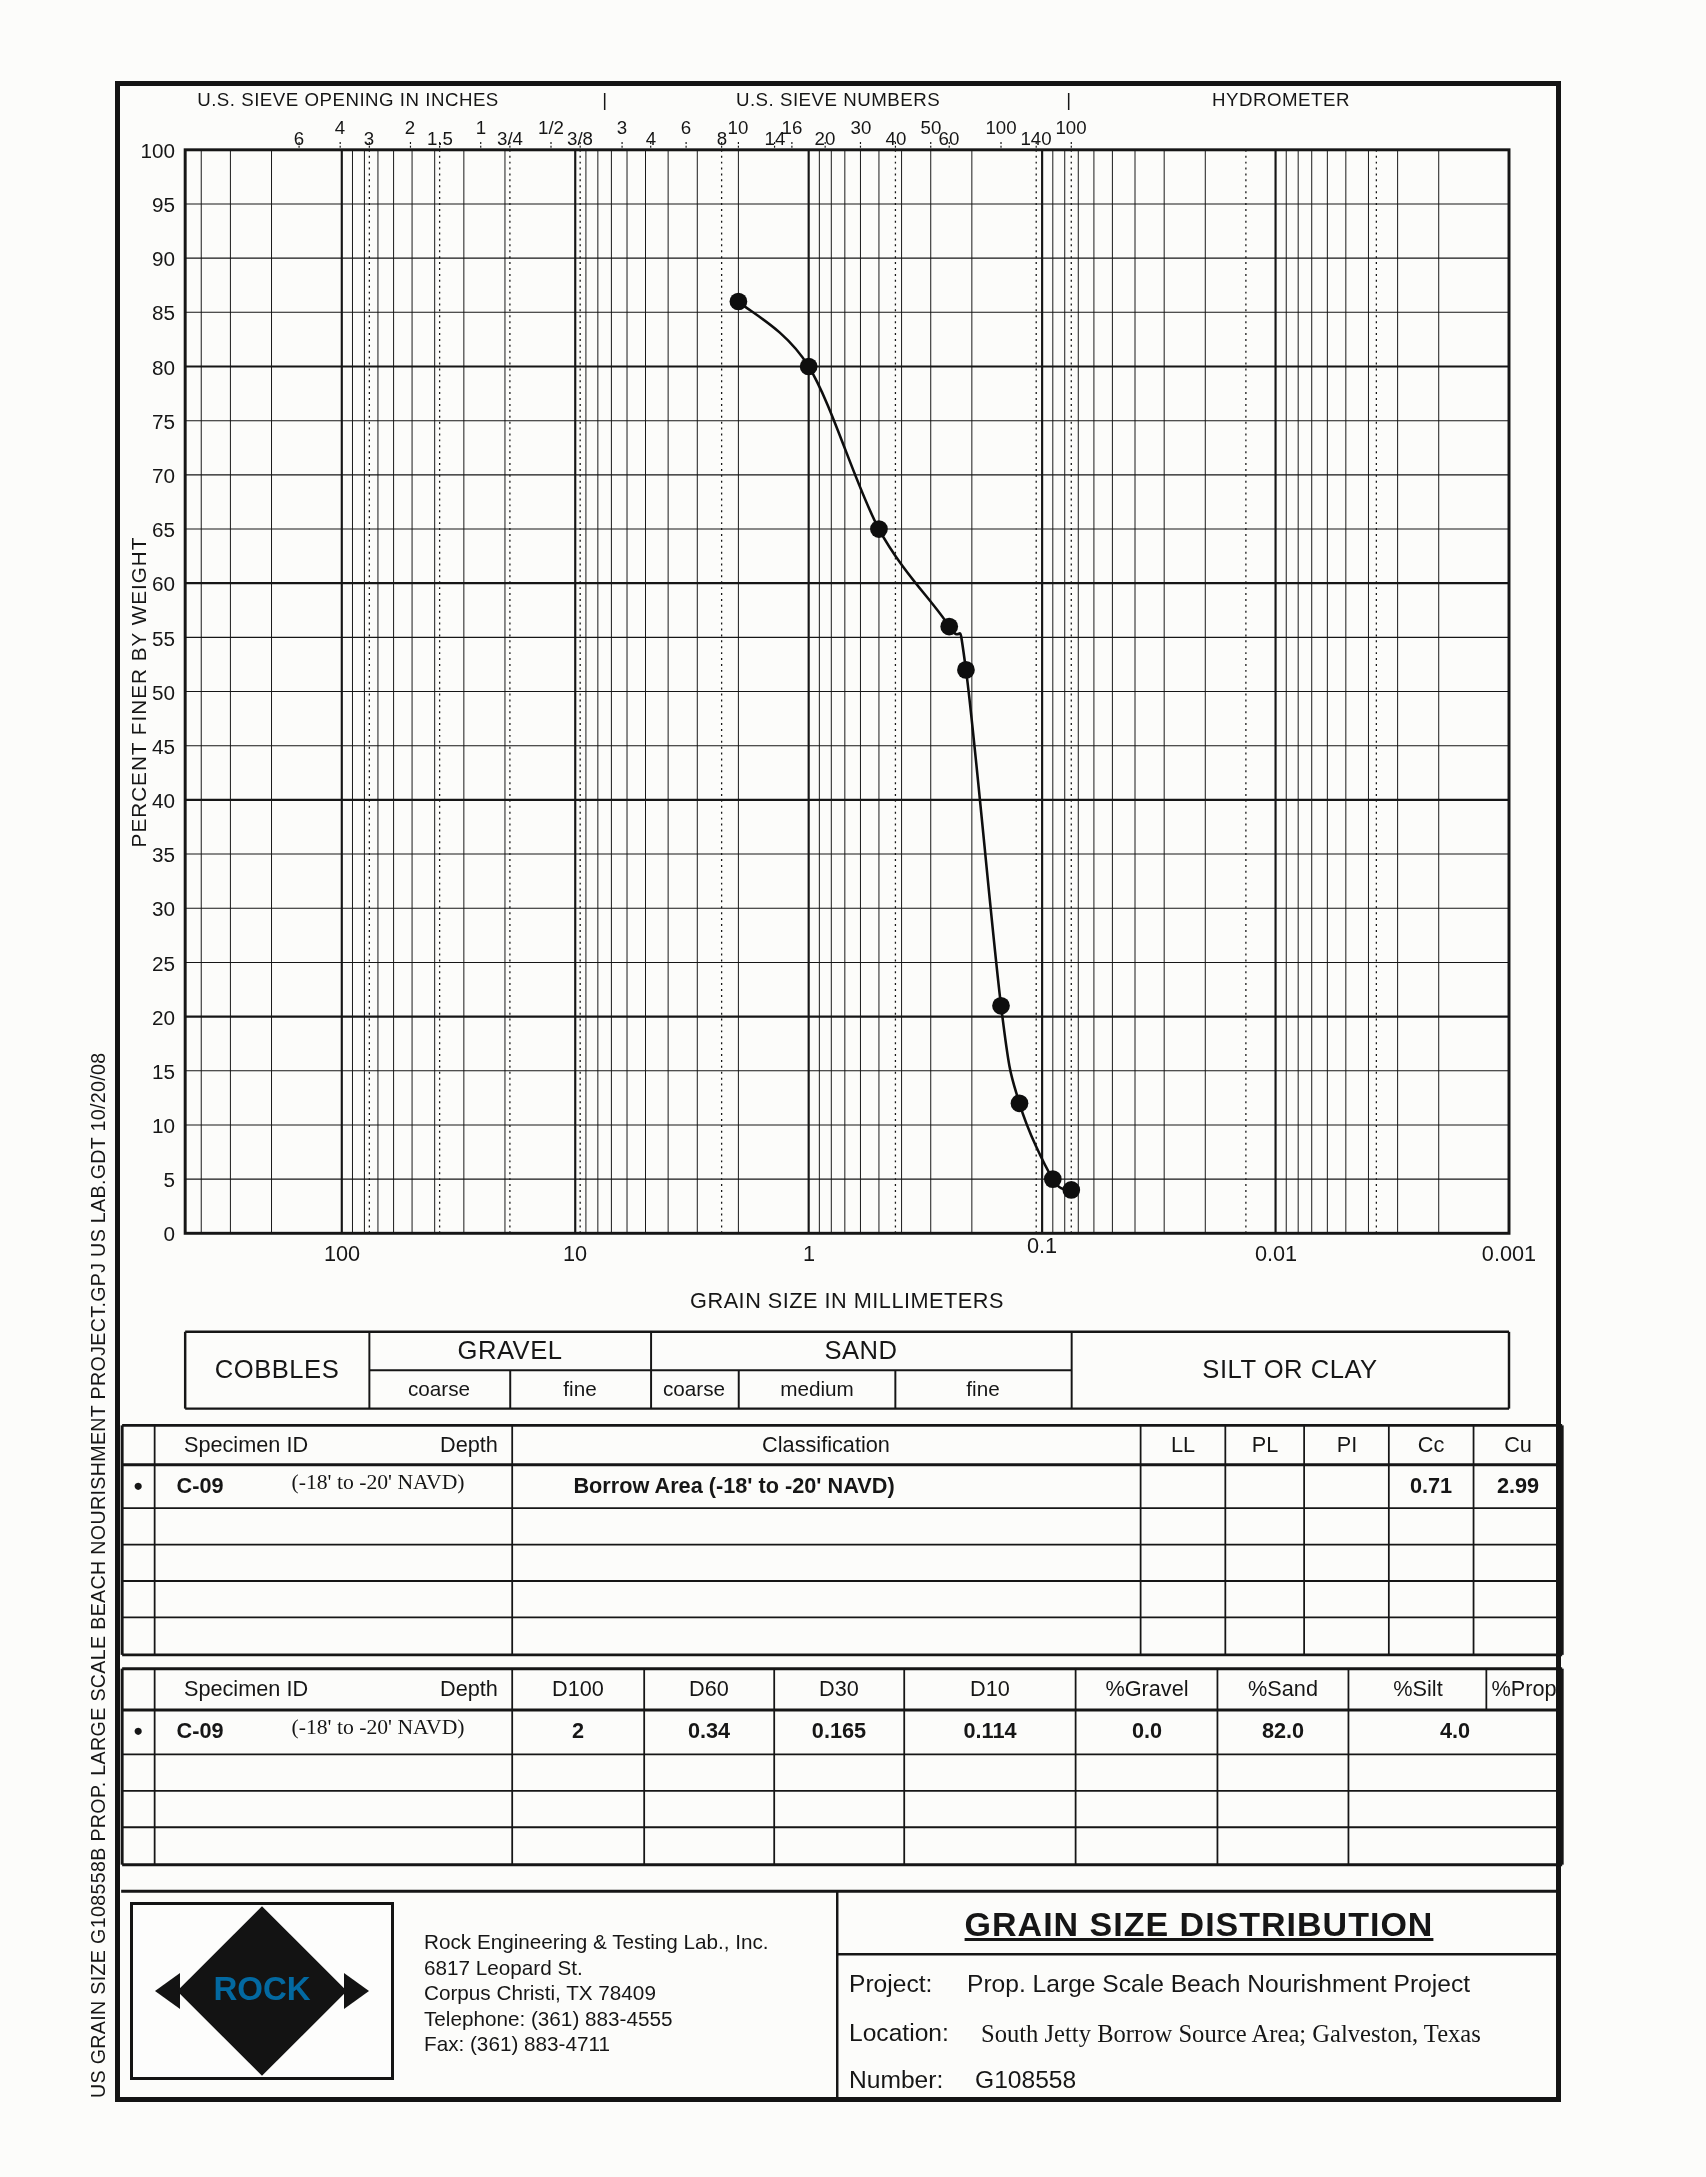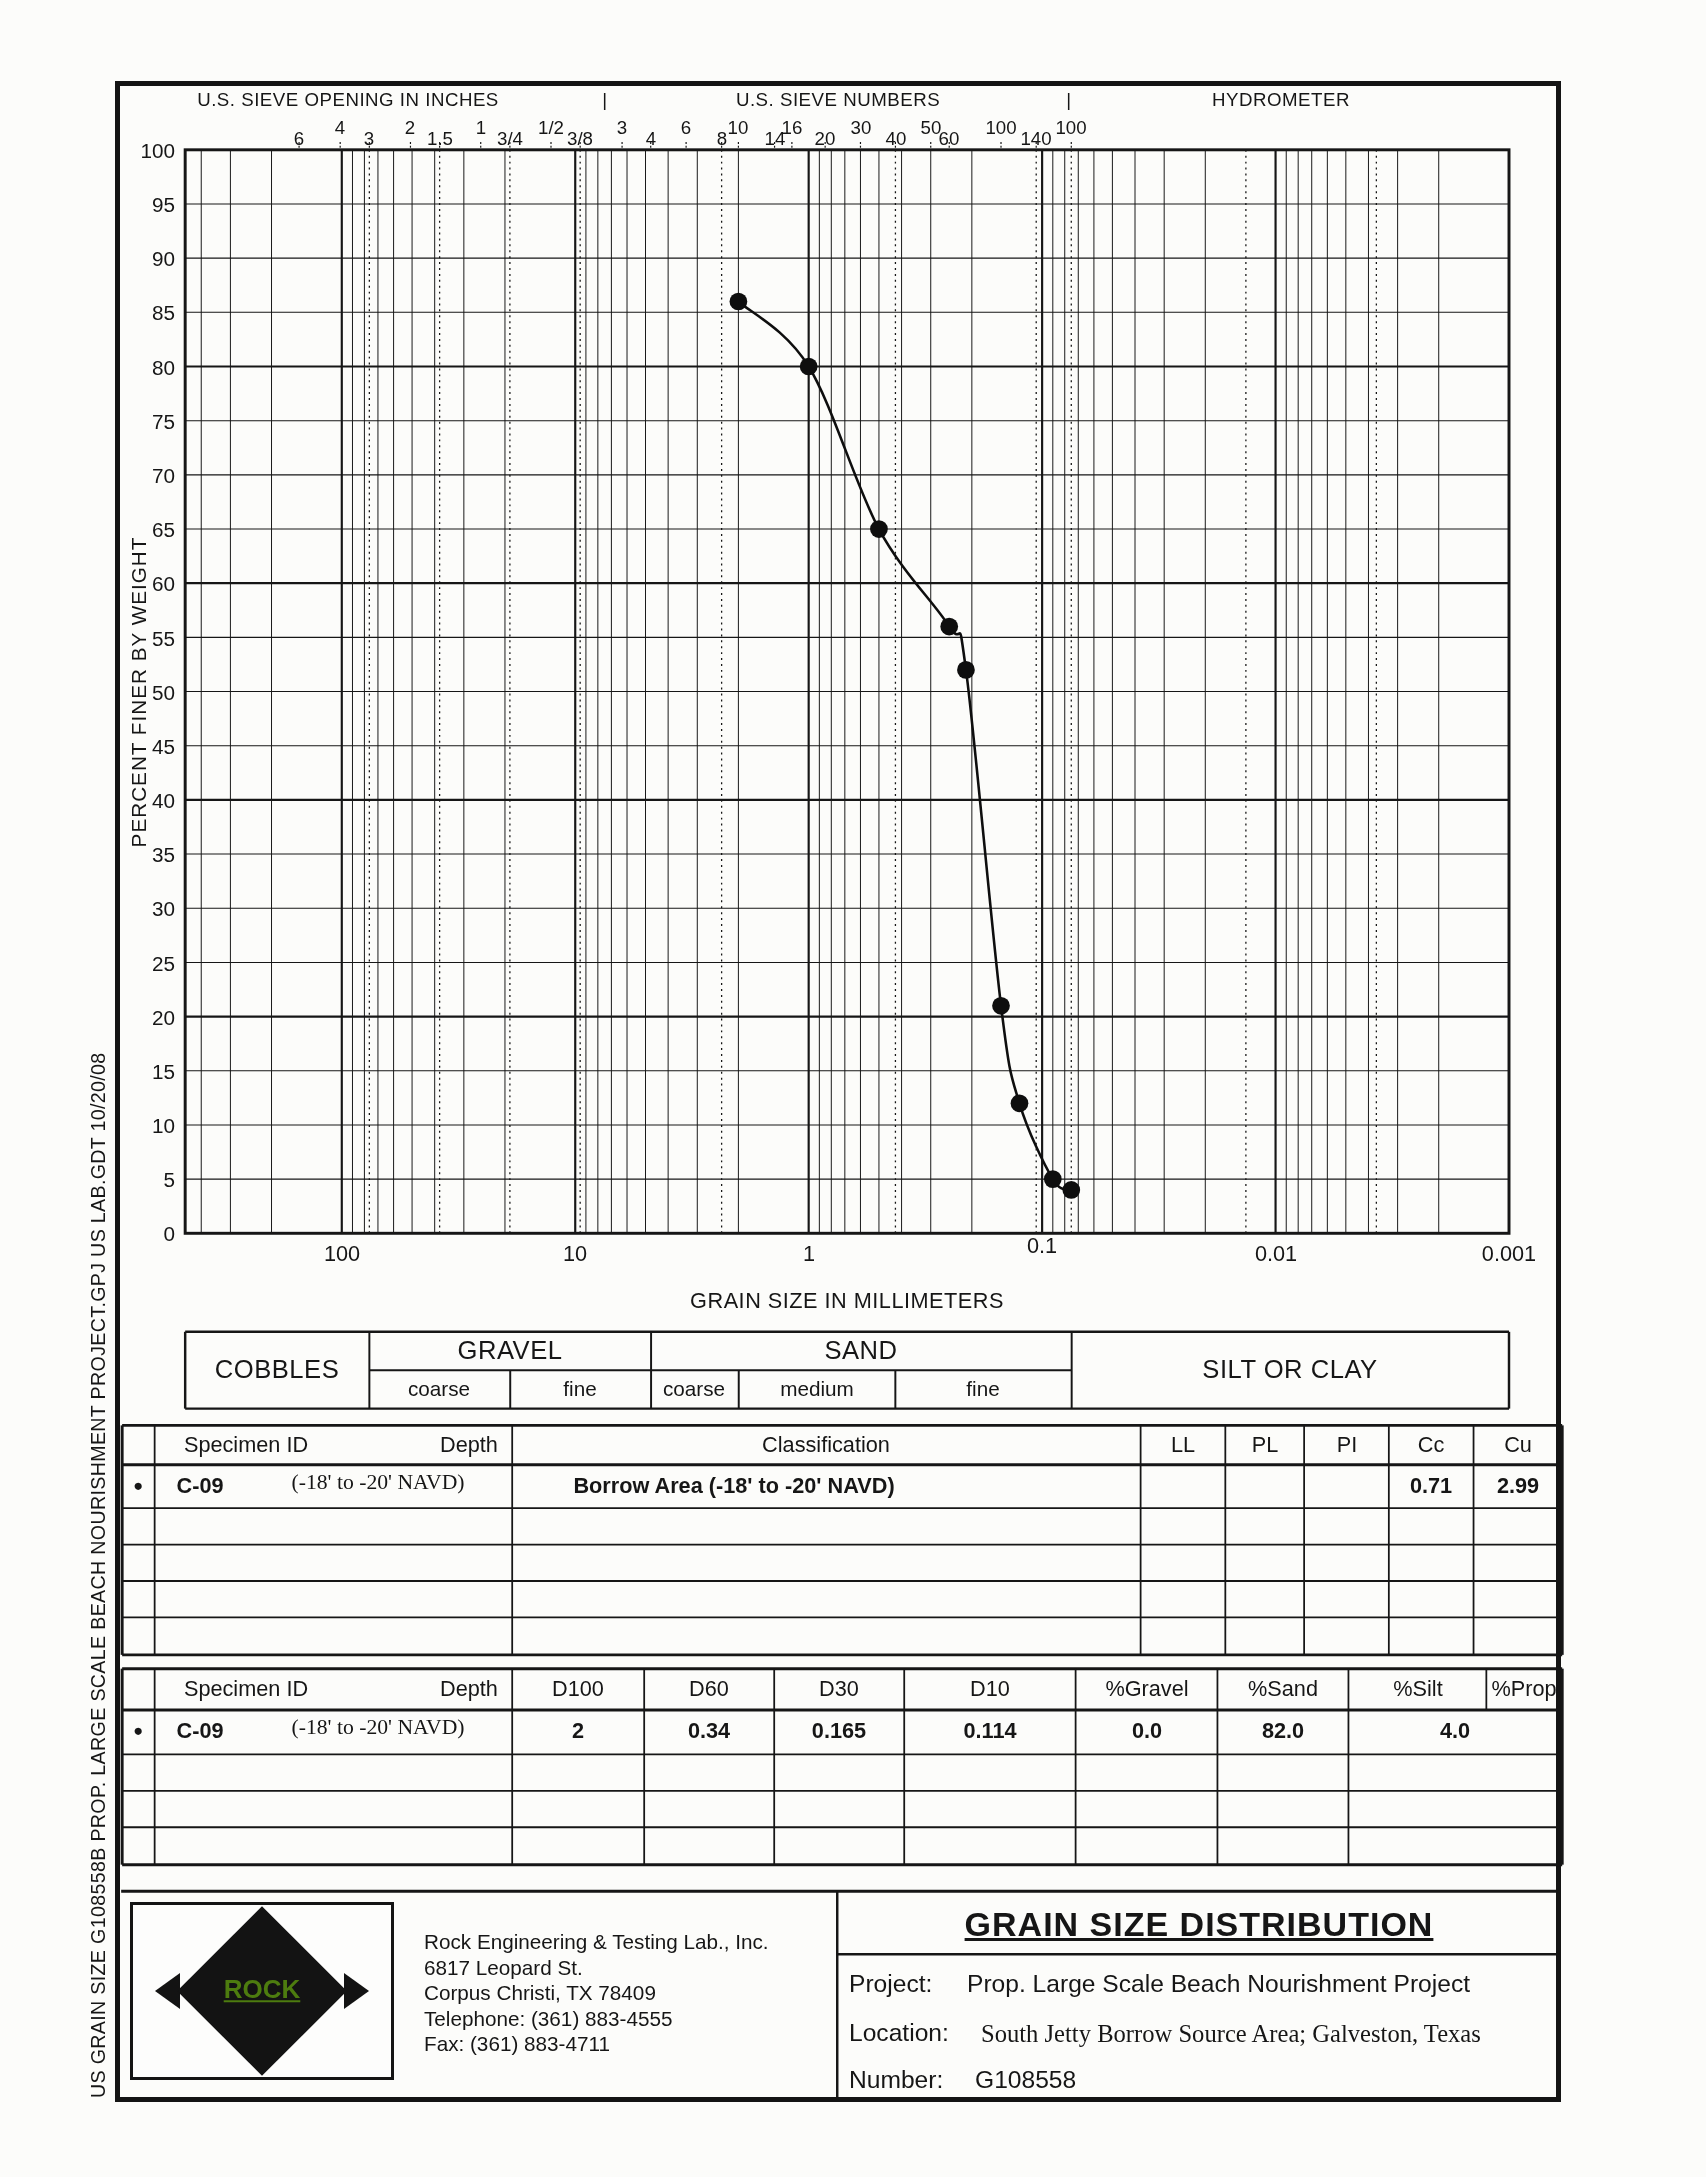--- a/index.html
+++ b/index.html
@@ -31,21 +31,21 @@
     position:absolute;left:87px;top:2098px;transform:rotate(-90deg);transform-origin:0 0;
     font-size:19.7px;white-space:nowrap;letter-spacing:0.3px;
   }
   .company{position:absolute;left:424px;top:1929px;font-size:20.7px;line-height:25.6px;}
   .ftitle{font-size:34px;font-weight:bold;letter-spacing:1px;text-decoration:underline;}
   .flabel{position:absolute;font-size:24.6px;}
   .fvalue{position:absolute;font-size:24.6px;}
   .fserif{font-family:"Liberation Serif","DejaVu Serif",serif;font-size:24.6px;}
   .logo-box{position:absolute;left:130px;top:1902px;width:258px;height:172px;border:3px solid #141414;background:#fdfdfc;}
   .diamond{position:absolute;left:50%;top:50%;width:120px;height:120px;transform:translate(-50%,-50%) rotate(45deg);background:#131313;}
-  .rock-text{position:absolute;left:50%;top:50%;transform:translate(-50%,-54%);color:#4d7c0f;font-weight:bold;font-size:26px;letter-spacing:0px;text-decoration:underline;}
+  .rock-text{position:absolute;left:50%;top:50%;transform:translate(-50%,-54%);color:#0369a1;font-weight:bold;font-size:33px;letter-spacing:0px;}
   .tri{position:absolute;width:0;height:0;top:50%;}
   .tri-left{left:21.7px;transform:translateY(-50%);border-top:18.7px solid transparent;border-bottom:18.7px solid transparent;border-right:25.6px solid #131313;}
   .tri-right{right:21.7px;transform:translateY(-50%);border-top:18.7px solid transparent;border-bottom:18.7px solid transparent;border-left:25.6px solid #131313;}
 </style>
 </head>
 <body>
 
 <svg id="chart-svg" width="1706" height="2177" viewBox="0 0 1732 2210">
     <line x1="275.65589102763647" y1="152" x2="275.65589102763647" y2="1252" stroke="#161616" stroke-width="1"></line>
     <line x1="233.92226263143993" y1="152" x2="233.92226263143993" y2="1252" stroke="#161616" stroke-width="1"></line>

